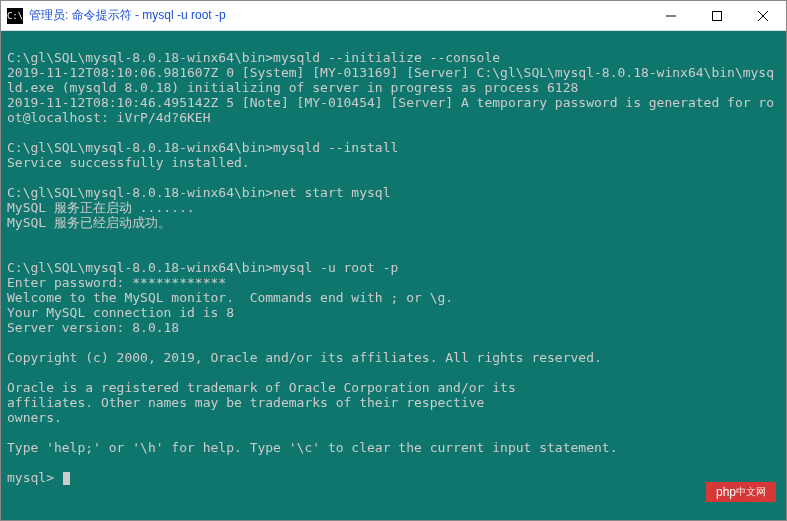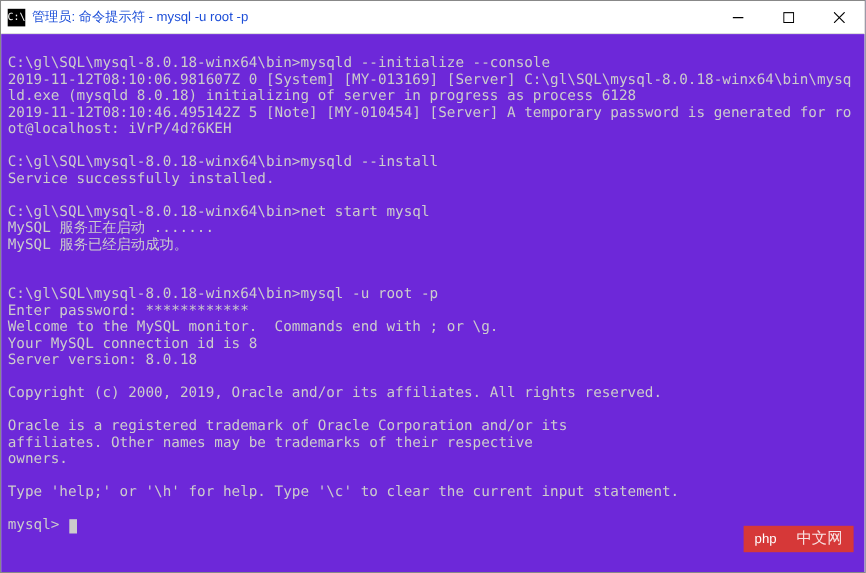--- a/index.html
+++ b/index.html
@@ -53,21 +53,21 @@
       justify-content: center;
       background: transparent;
       border: none;
       cursor: pointer;
     }
     .window-btn svg {
       width: 10px;
       height: 10px;
     }
     .terminal {
-      background: #6d28d9;
+      background: #0f766e;
       color: #cccccc;
       font-family: "NSimSun", "SimSun", Consolas, monospace;
       font-size: 13px;
       line-height: 15px;
       padding: 4px 6px;
       height: calc(100% - 30px);
       white-space: pre-wrap;
       word-break: break-all;
       overflow: hidden;
       position: relative;
@@ -84,24 +84,24 @@
       position: absolute;
       right: 10px;
       bottom: 18px;
       background: #d63838;
       color: #fff;
       font-size: 12px;
       font-family: Arial, sans-serif;
       padding: 3px 10px;
       display: flex;
       align-items: center;
-      gap: 18px;
+      gap: 0;
     }
     .watermark .cn {
-      font-size: 14px;
+      font-size: 10px;
       opacity: 0.85;
     }
   </style>
 </head>
 <body>
 
 <div class="titlebar">
   <div class="titlebar-icon">C:\</div>
   <div class="titlebar-text">管理员: 命令提示符 - mysql  -u root -p</div>
   <div class="window-controls">

